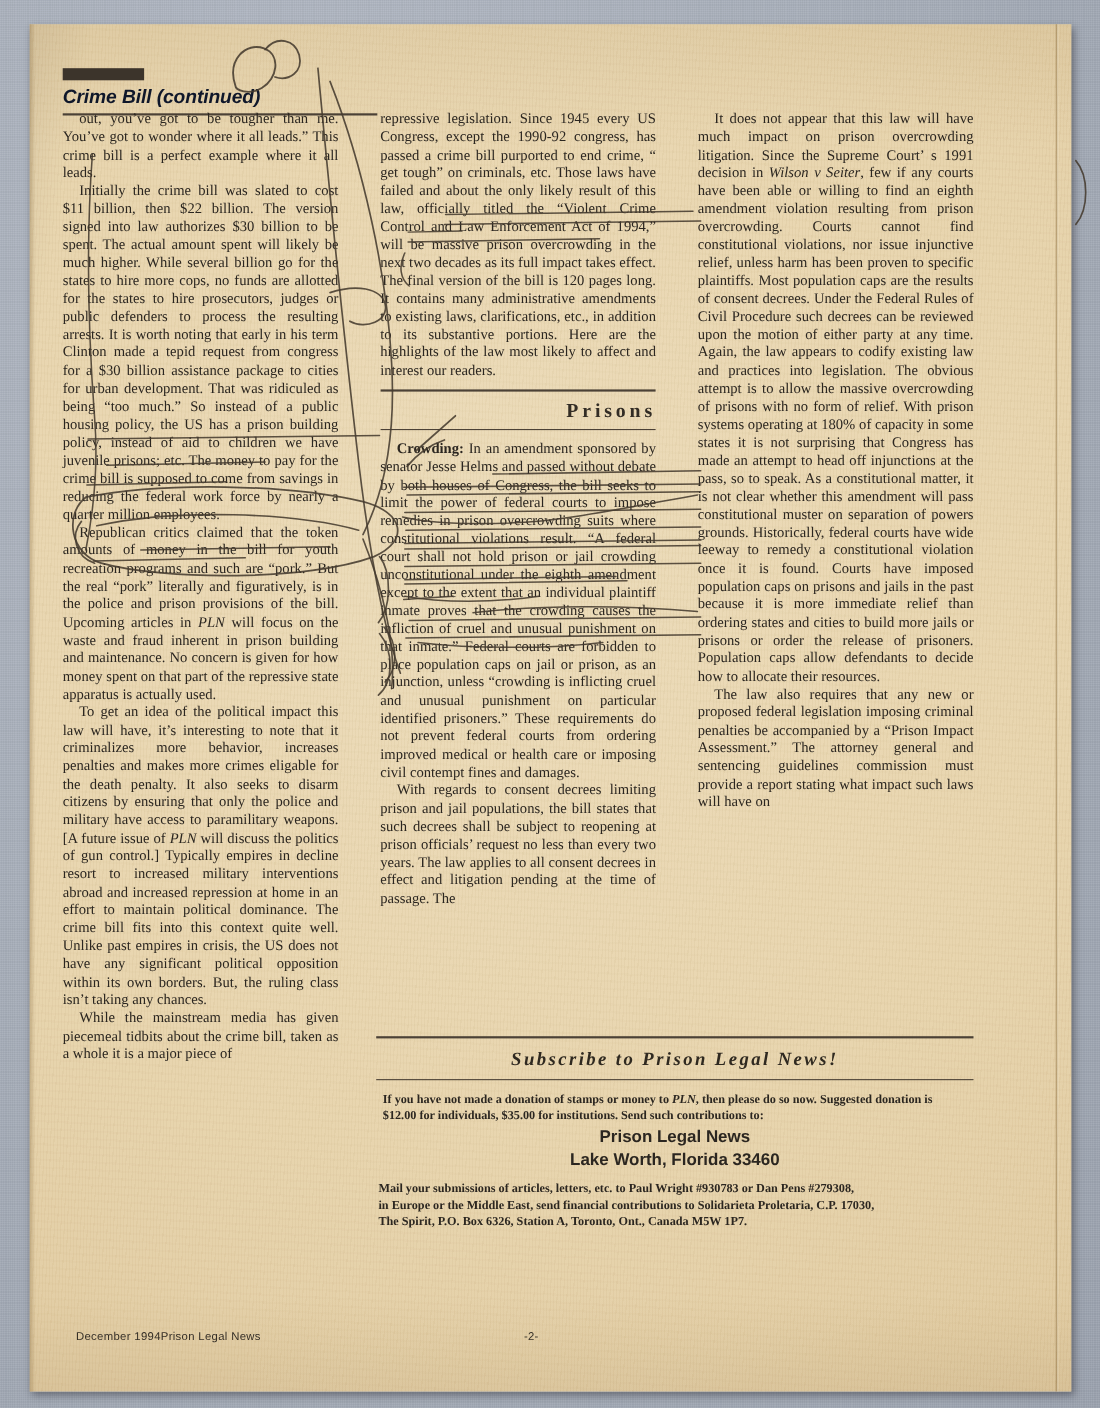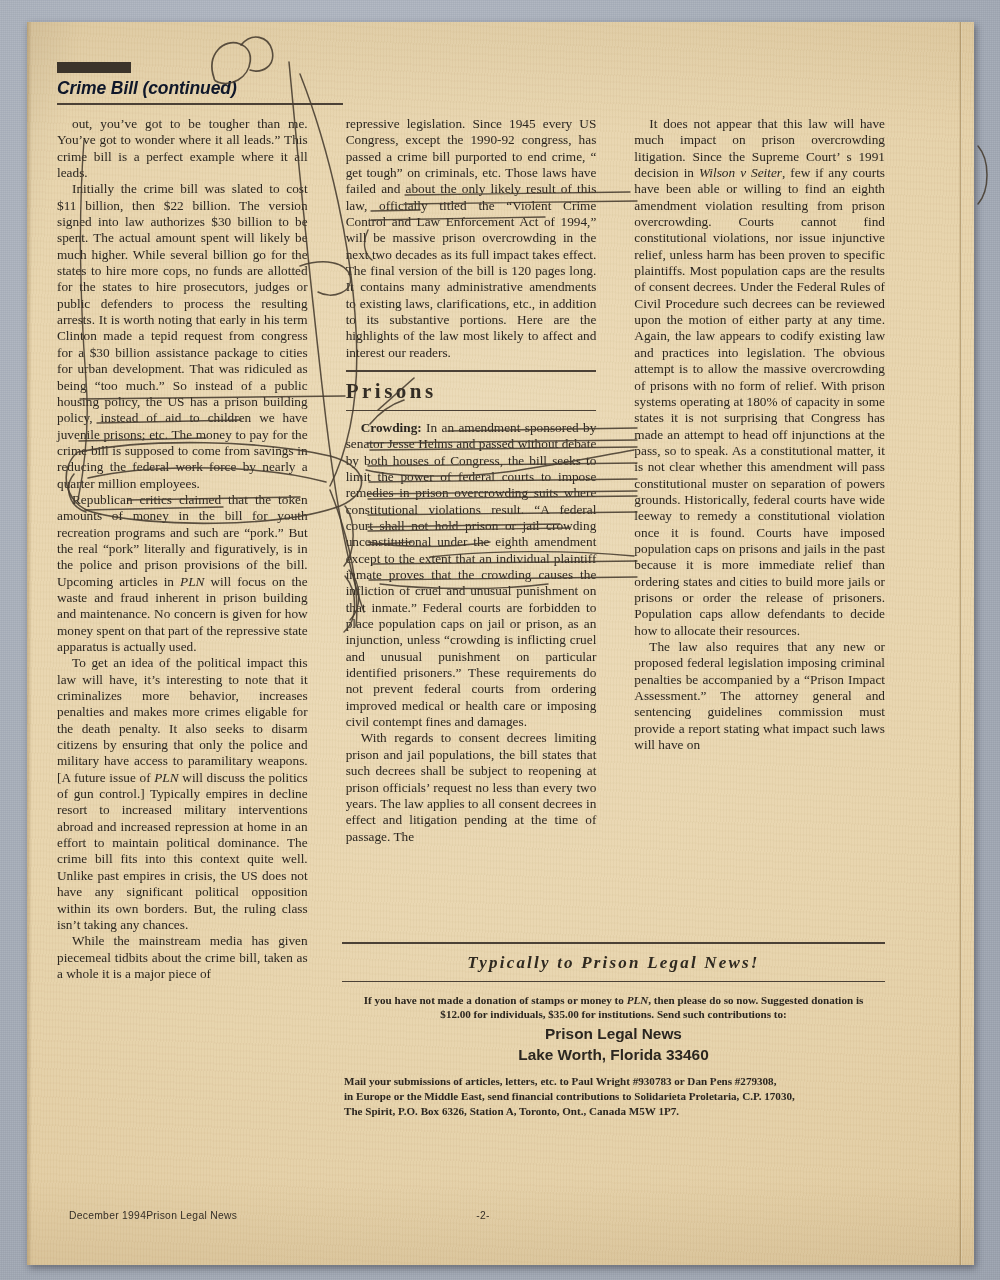--- a/index.html
+++ b/index.html
@@ -91,21 +91,21 @@
   }
   #header-rule {
     width: 286px; height: 1.6px;
     background: #4b4136;
     margin-top: 1px;
   }
 
   
   #columns {
     position: absolute;
-    top: 54px; left: 0;
+    top: 38px; left: 0;
     width: 828px;
     display: flex;
     gap: 38px;
   }
   .column { width: 259px; }
 
   .col-body p {
     margin: 0;
     font-family: "Liberation Serif", serif;
     font-size: 13.3px;
@@ -122,24 +122,24 @@
   
   .section-head {
     margin: 9px 0 9px 0;
   }
   .section-head .rule {
     height: 1.4px;
     background: #4b4136;
     width: 100%;
   }
   .section-head .label {
-    text-align: left;
-    font-family: "Liberation Serif", serif;
-    font-weight: bold;
-    font-size: 21px;
+    text-align: right;
+    font-family: "Liberation Serif", serif;
+    font-weight: bold;
+    font-size: 18px;
     letter-spacing: 3.5px;
     color: #332d25;
     padding: 7px 0 6px 0;
   }
 
   
   #subscribe-box {
     position: absolute;
     left: 285px; top: 880px;
     width: 543px;
@@ -156,21 +156,20 @@
     letter-spacing: 2.2px;
     color: #2f2920;
     padding: 9px 0 8px 0;
   }
   .subscribe-para {
     font-family: "Liberation Serif", serif;
     font-weight: bold;
     font-size: 11.1px;
     line-height: 14.4px;
     color: #2b2620;
-    text-align: center;
     margin: 0;
   }
   #subscribe-intro { padding: 11px 6px 0 6px; }
   #subscribe-address {
     text-align: center;
     font-family: "Liberation Sans", sans-serif;
     font-weight: bold;
     font-size: 15.4px;
     line-height: 21px;
     color: #2b2620;
@@ -261,21 +260,21 @@
       <div class="col-body">
         <p>It does not appear that this law will have much impact on prison overcrowding litigation. Since the Supreme Court’ s 1991 decision in <em>Wilson v Seiter</em>, few if any courts have been able or willing to find an eighth amendment violation resulting from prison overcrowding. Courts cannot find constitutional violations, nor issue injunctive relief, unless harm has been proven to specific plaintiffs. Most population caps are the results of consent decrees. Under the Federal Rules of Civil Procedure such decrees can be reviewed upon the motion of either party at any time.  Again, the law appears to codify existing law and practices into legislation. The obvious attempt is to allow the massive overcrowding of prisons with no form of relief. With prison systems operating at 180% of capacity in some states it is not surprising that Congress has made an attempt to head off injunctions at the pass, so to speak. As a constitutional matter, it is not clear whether this amendment will pass constitutional muster on separation of powers grounds. Historically, federal courts have wide leeway to remedy a constitutional violation once it is found. Courts have imposed population caps on prisons and jails in the past because it is more immediate relief than ordering states and cities to build more jails or prisons or order the release of prisoners. Population caps allow defendants to decide how to allocate their resources.</p>
         <p>The law also requires that any new or proposed federal legislation imposing criminal penalties be accompanied by a “Prison Impact Assessment.”  The attorney general and sentencing guidelines commission must provide a report stating what impact such laws will have on</p>
       </div>
     </div>
 
   </div>
 
   <div id="subscribe-box">
     <div id="subscribe-rule-top"></div>
-    <div id="subscribe-title">Typically to Prison Legal News!</div>
+    <div id="subscribe-title">Subscribe to Prison Legal News!</div>
     <div id="subscribe-rule-bottom"></div>
     <p class="subscribe-para" id="subscribe-intro">If you have not made a donation of stamps or money to <em>PLN</em>, then please do so now. Suggested donation is $12.00 for individuals, $35.00 for institutions.  Send such contributions to:</p>
     <div id="subscribe-address">
       <div>Prison Legal News</div>
       <div>Lake Worth, Florida 33460</div>
     </div>
     <p class="subscribe-para" id="subscribe-mailing">
       <span class="line">Mail your submissions of articles, letters, etc. to Paul Wright #930783 or Dan Pens #279308,</span>
       <span class="line">in Europe or the Middle East, send financial contributions to Solidarieta Proletaria, C.P. 17030,</span>
       <span class="line">The Spirit, P.O. Box 6326, Station A, Toronto, Ont., Canada M5W 1P7.</span>

